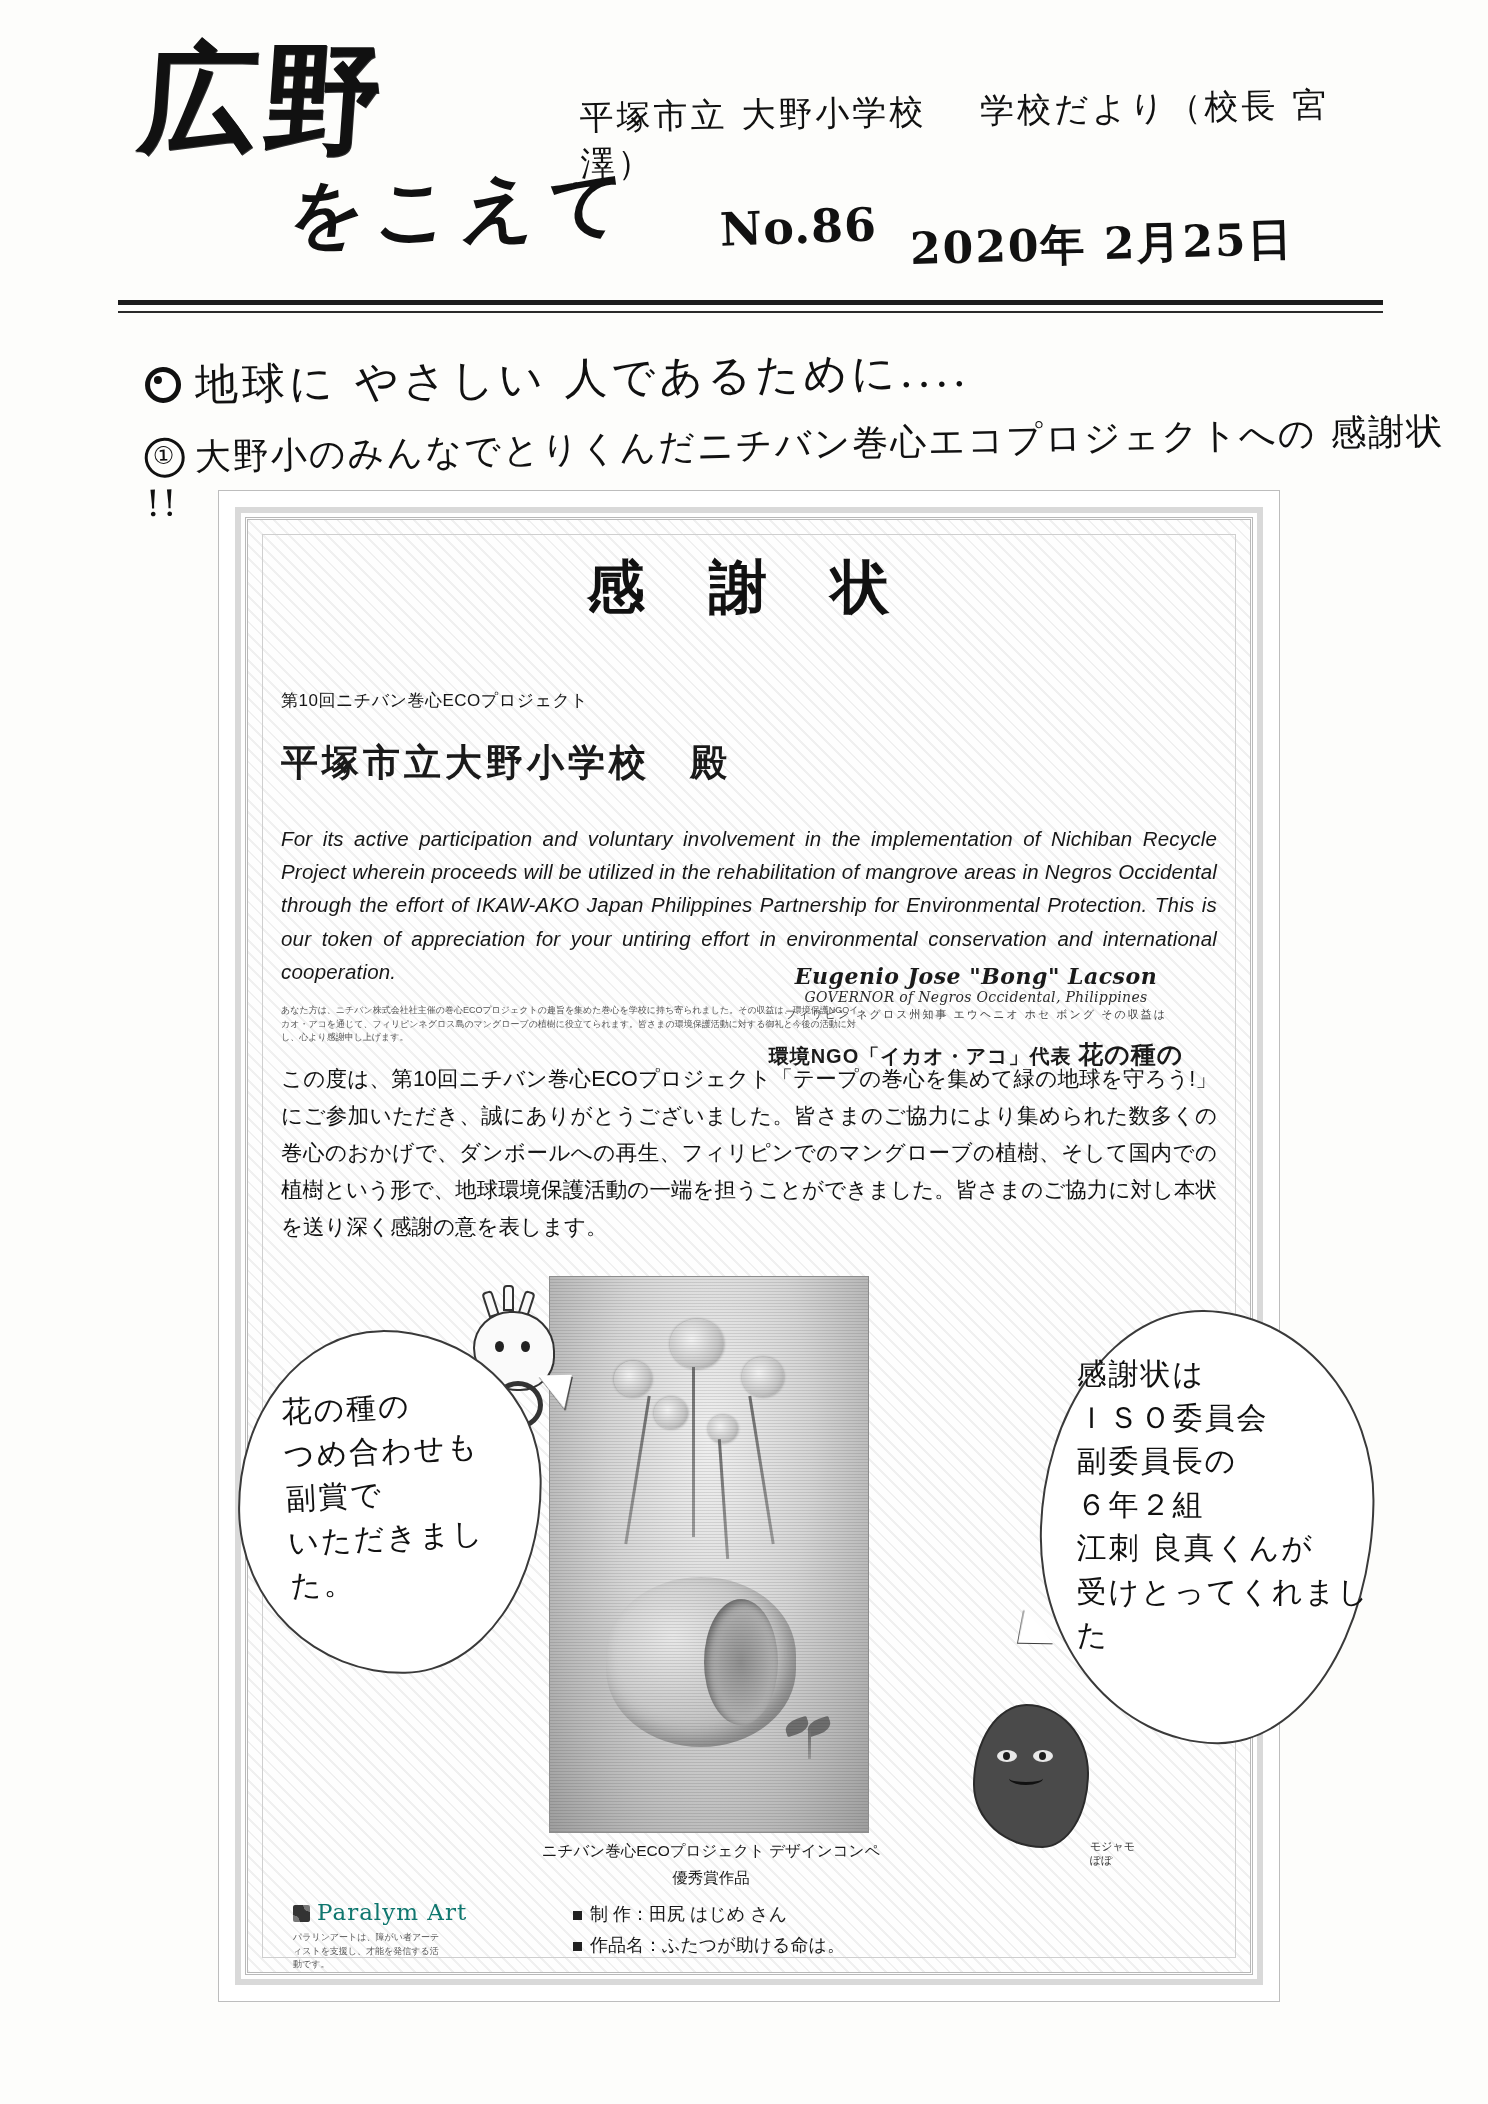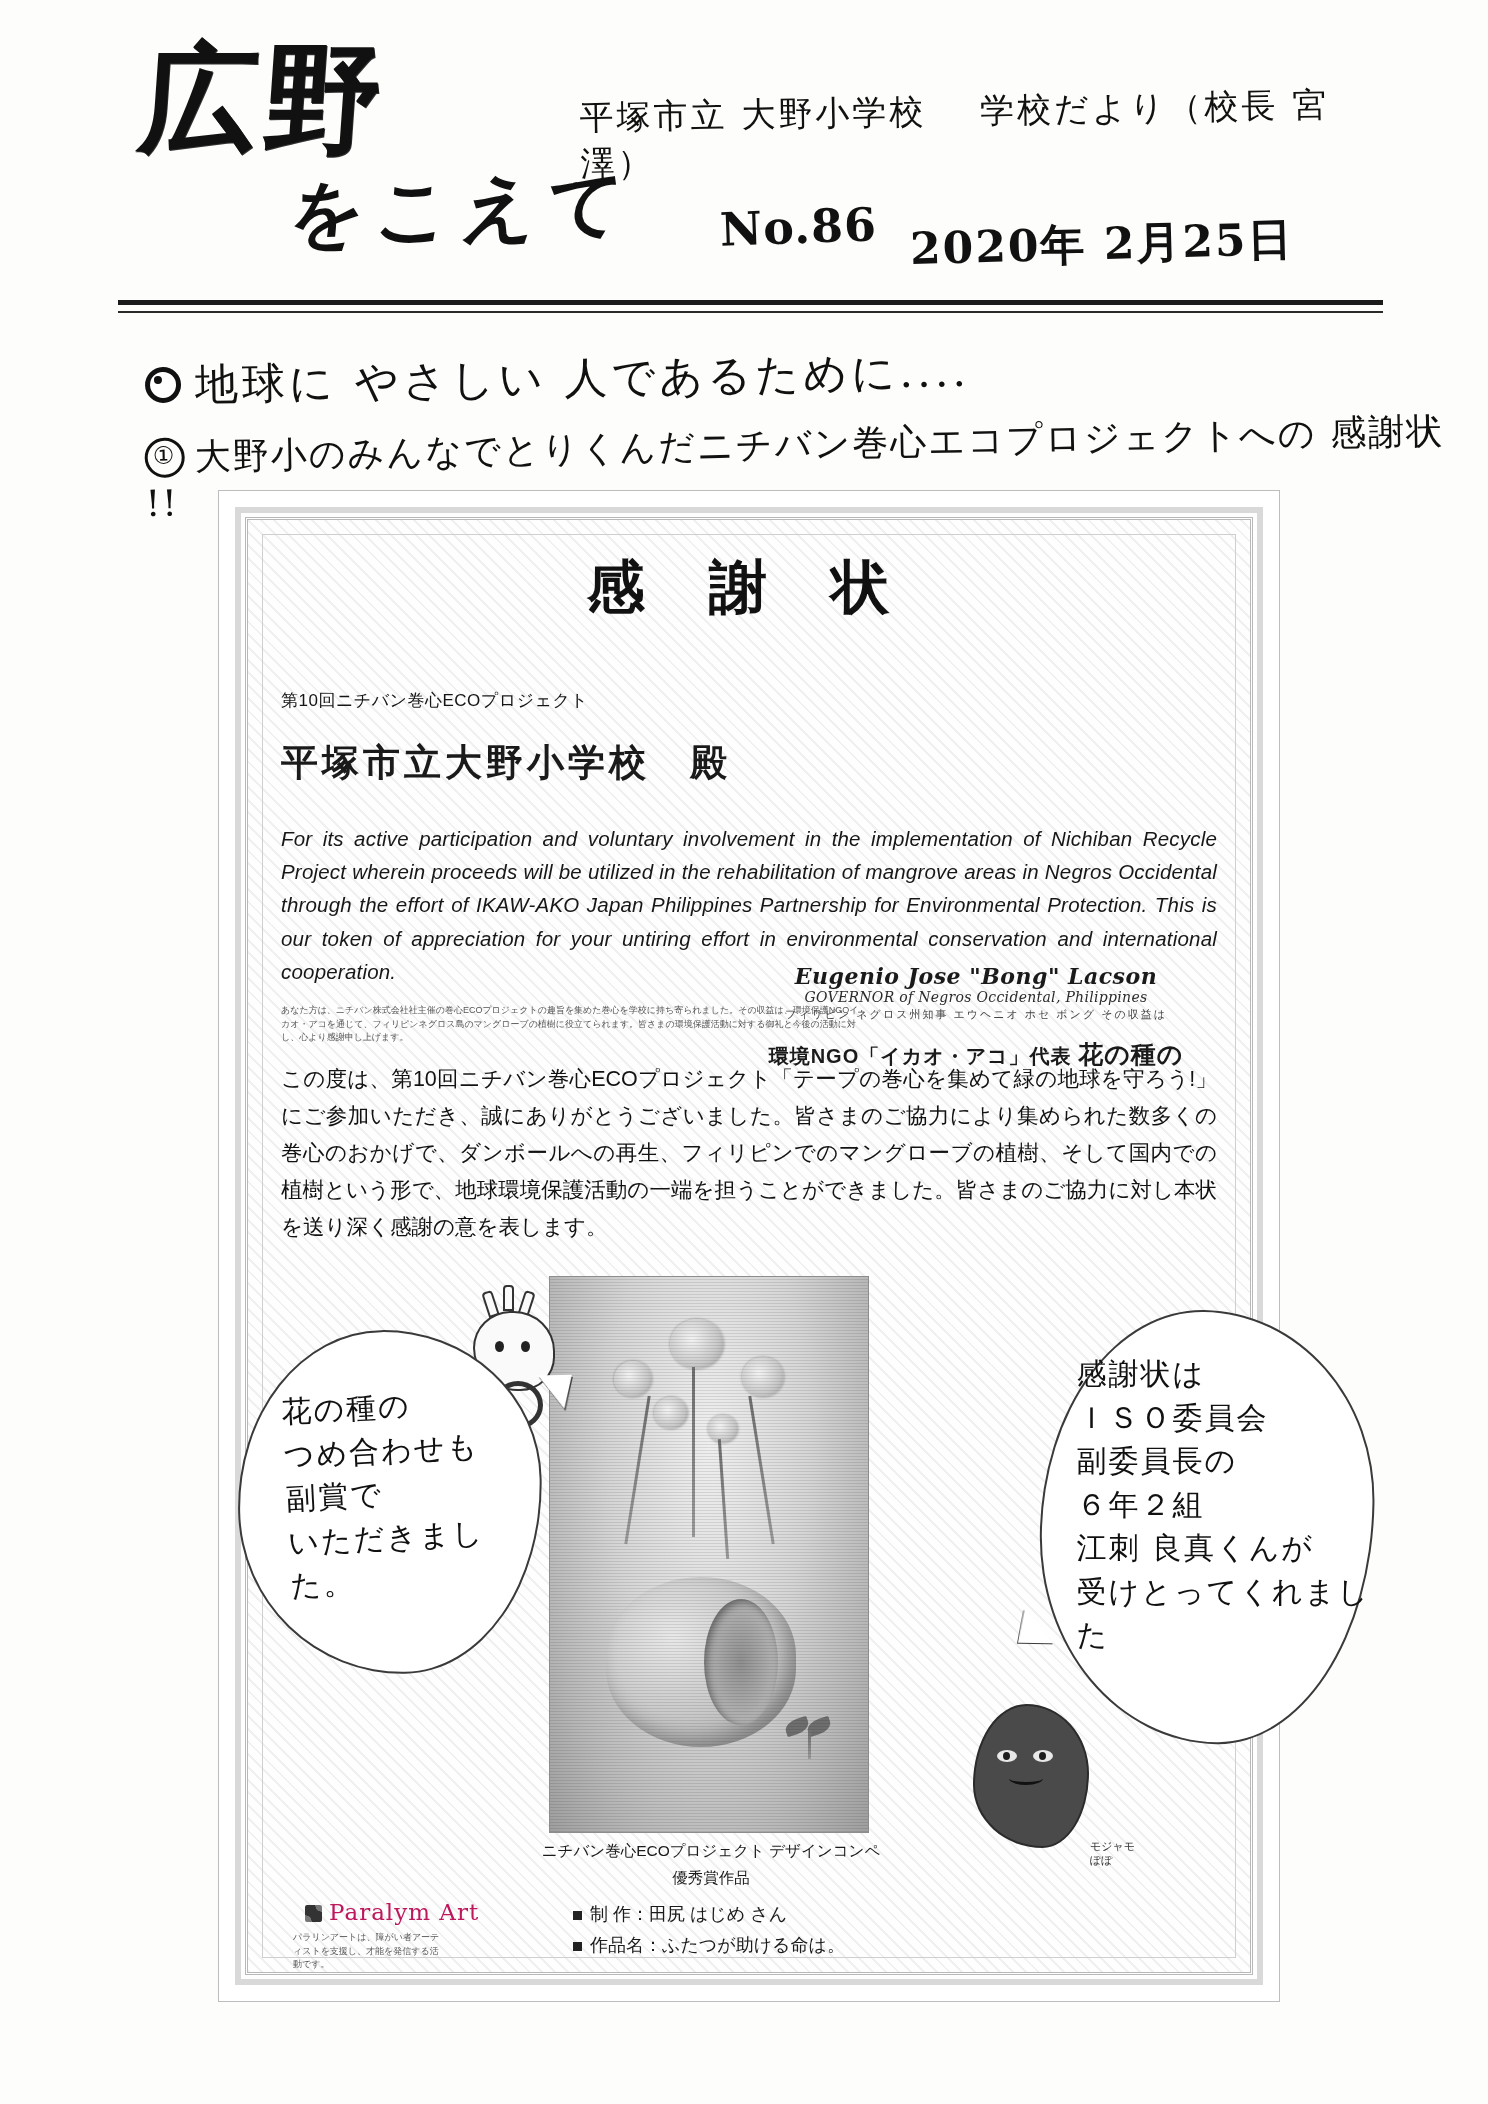--- a/index.html
+++ b/index.html
@@ -381,22 +381,21 @@
     background: #222;
     margin-right: 8px;
   }
   .paralym {
     position: absolute;
     left: 12px;
     top: 1368px;
     font-family: "DejaVu Serif", serif;
     font-size: 23px;
     letter-spacing: 1px;
-    color: #be185d;
-    margin-left: 12px;
+    color: #0f766e;
   }
   .paralym .mark {
     display: inline-block;
     width: 17px; height: 17px;
     background:
       radial-gradient(circle at 30% 30%, #333 38%, rgba(0,0,0,0) 39%),
       radial-gradient(circle at 70% 70%, #333 38%, rgba(0,0,0,0) 39%),
       #777;
     margin-right: 7px;
     vertical-align: -2px;

